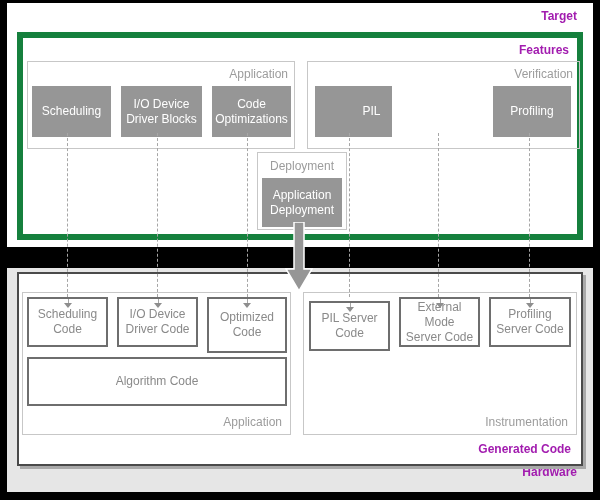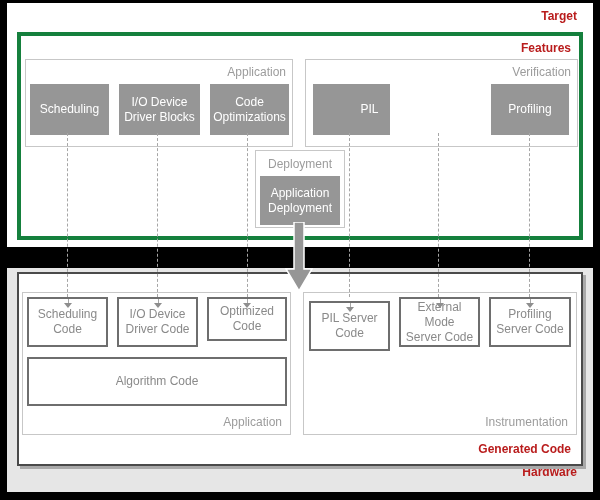--- a/index.html
+++ b/index.html
@@ -10,25 +10,25 @@
     background: #000000;
     font-family: "Liberation Sans", "DejaVu Sans", sans-serif;
     overflow: hidden;
   }
   .abs { position: absolute; }
 
   
   .panel-target   { left: 7px;  top: 3px;   width: 586px; height: 244px; background: #ffffff; }
   .panel-hardware { left: 7px;  top: 268px; width: 586px; height: 224px; background: #e6e6e6; }
 
-  .section-label { font-size: 12px; font-weight: bold; color: #b91c1c; white-space: nowrap; }
+  .section-label { font-size: 12px; font-weight: bold; color: #a21caf; white-space: nowrap; }
 
   .features-box {
     left: 10px; top: 29px; width: 566px; height: 208px;
-    border: 4px solid #15803d; background: #ffffff;
+    border: 6px solid #15803d; background: #ffffff;
   }
   .gc-box {
     left: 10px; top: 4px; width: 566px; height: 194px;
     border: 2px solid #4a4a4a; background: #ffffff;
     box-shadow: 3px 3px 0 #a9a9a9;
   }
 
   
   .group { border: 1px solid #c7c7c7; background: transparent; }
   .group-white { background: #ffffff; }
@@ -114,21 +114,21 @@
         <span class="entry-arrow"></span>
         <span>Scheduling
 Code</span>
       </div>
       <div class="code-box" style="left:94px; top:4px; width:81px; height:50px;">
         <span class="entry-dash"></span>
         <span class="entry-arrow"></span>
         <span>I/O Device
 Driver Code</span>
       </div>
-      <div class="code-box" style="left:184px; top:4px; width:80px; height:44px;">
+      <div class="code-box" style="left:184px; top:4px; width:80px; height:56px;">
         <span class="entry-dash"></span>
         <span class="entry-arrow"></span>
         <span>Optimized
 Code</span>
       </div>
       <div class="code-box" style="left:4px; top:64px; width:260px; height:49px;">
         <span>Algorithm Code</span>
       </div>
     </div>
 

